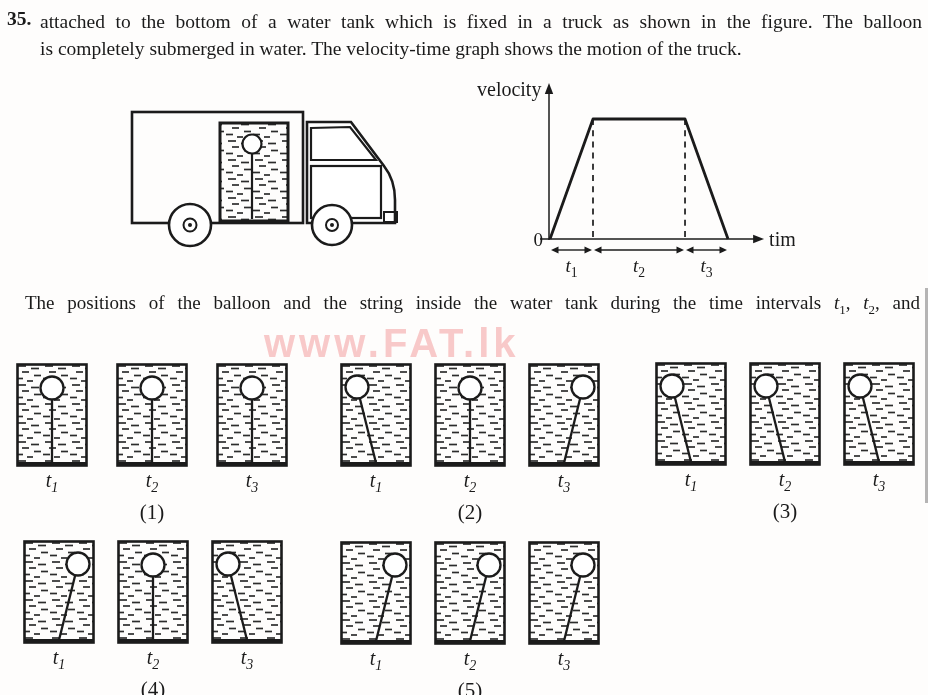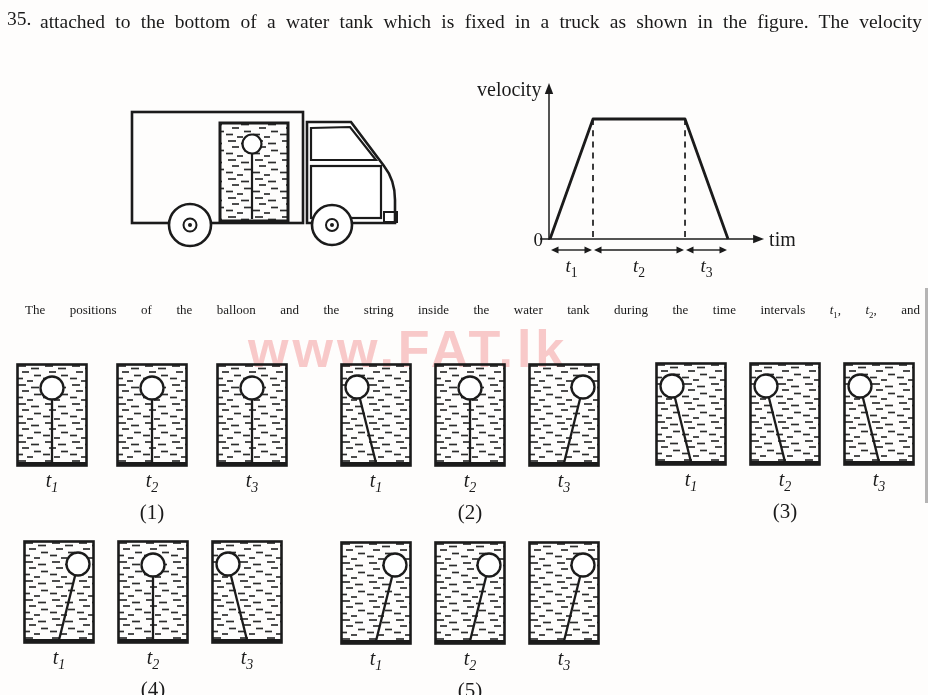--- a/index.html
+++ b/index.html
@@ -2,32 +2,32 @@
 <html><head>
 <meta charset="utf-8">
 <style>
   html,body{margin:0;padding:0;}
   body{
     width:928px;height:695px;position:relative;overflow:hidden;
     background:#fefdfc;color:#1a1a1a;
     font-family:"Liberation Serif","DejaVu Serif",serif;
   }
   #page{position:absolute;inset:0;}
-  .qnum{position:absolute;left:7px;top:8px;font-size:19.5px;font-weight:400;z-index:2;text-align:center;}
+  .qnum{position:absolute;left:7px;top:8px;font-size:19.5px;font-weight:700;z-index:2;text-align:center;}
   #question{position:absolute;left:40px;top:8px;width:882px;z-index:2;}
   .qline{font-size:19.5px;line-height:27.4px;text-align:justify;text-align-last:justify;}
   .qline.last{text-align-last:left;}
   #followup{position:absolute;left:25px;top:292px;width:895px;z-index:2;}
-  .fline{font-size:13px;line-height:36px;}
+  .fline{font-size:19px;line-height:21px;}
   .fline.stretch{text-align:justify;text-align-last:justify;}
   sub{font-size:0.68em;}
   #watermark{
-    position:absolute;left:248px;top:323px;z-index:1;
+    position:absolute;left:264px;top:323px;z-index:1;
     font-family:"Liberation Sans","DejaVu Sans",sans-serif;
-    font-weight:800;font-size:52px;letter-spacing:4px;line-height:1;
+    font-weight:800;font-size:40px;letter-spacing:4px;line-height:1;
     user-select:none;white-space:nowrap;
   }
   #truck-box{position:absolute;left:118px;top:100px;z-index:2;width:290px;height:150px;}
   #graph-box{position:absolute;left:450px;top:76px;z-index:2;width:345px;height:205px;}
   .option-group{position:absolute;z-index:2;}
   .tank-row{display:flex;}
   .g1 .tank-row{gap:28px;}
   .g2 .tank-row,.g3 .tank-row,.g4 .tank-row,.g5 .tank-row{gap:22px;}
   .g1{left:16px;top:363px;}
   .g2{left:340px;top:363px;}
@@ -41,21 +41,22 @@
   .scan-edge{position:absolute;right:0;top:288px;width:3px;height:215px;background:#6b6b6b;opacity:.5;z-index:3;}
 </style>
 </head>
 <body>
 
 <div id="page">
 
   <div class="qnum">35.</div>
 
   <div id="question">
-    <div class="qline">attached to the bottom of a water tank which is fixed in a truck as shown in the figure. The velocity</div>
+    <div class="qline">attached to the bottom of a water tank which is fixed in a truck as shown in the figure. The balloon</div>
+    <div class="qline last">is completely submerged in water. The velocity-time graph shows the motion of the truck.</div>
   </div>
 
   <div id="truck-box">
     <svg viewBox="0 0 290 150" width="290" height="150">
       <defs>
         <pattern id="wTruck" width="27" height="19" patternUnits="userSpaceOnUse">
           <g stroke="#2c2c2c" stroke-width="1.7">
             <line x1="2" y1="3" x2="10" y2="3"></line>
               <line x1="15" y1="5.5" x2="23" y2="5.5"></line>
             <line x1="6" y1="9" x2="13" y2="9"></line>

